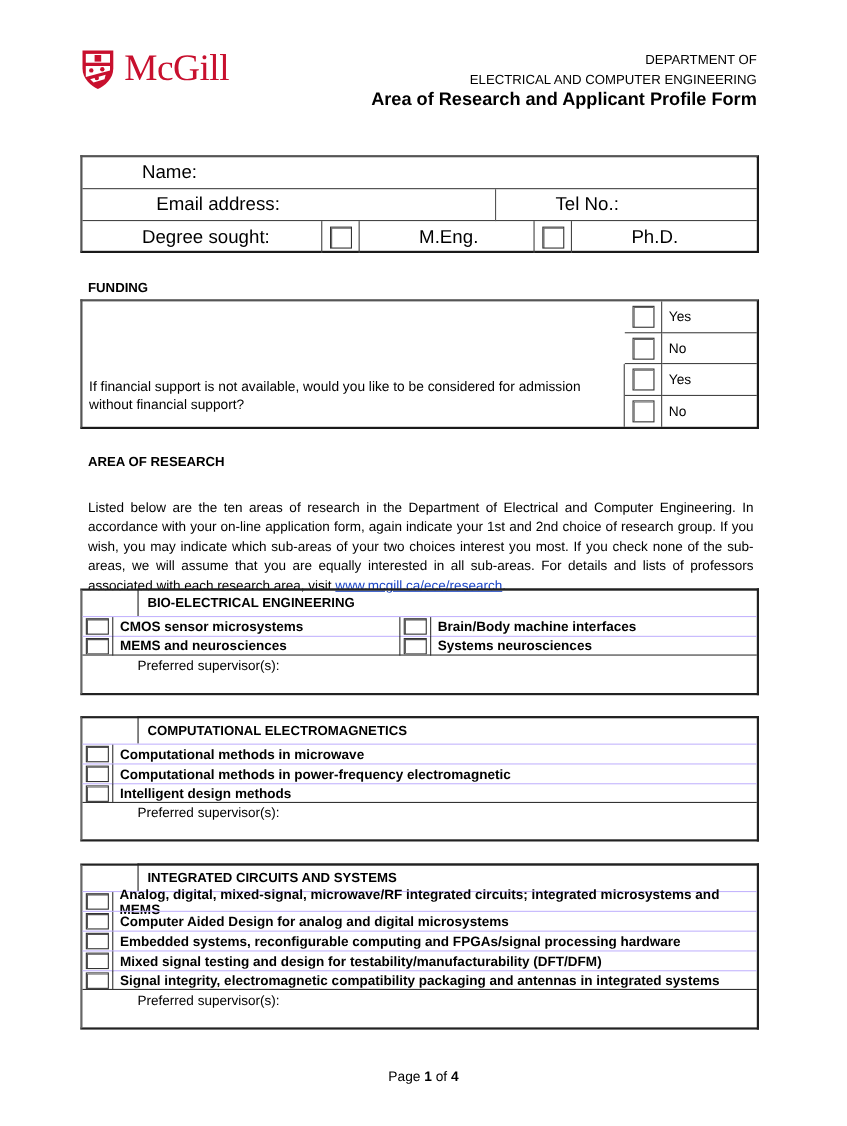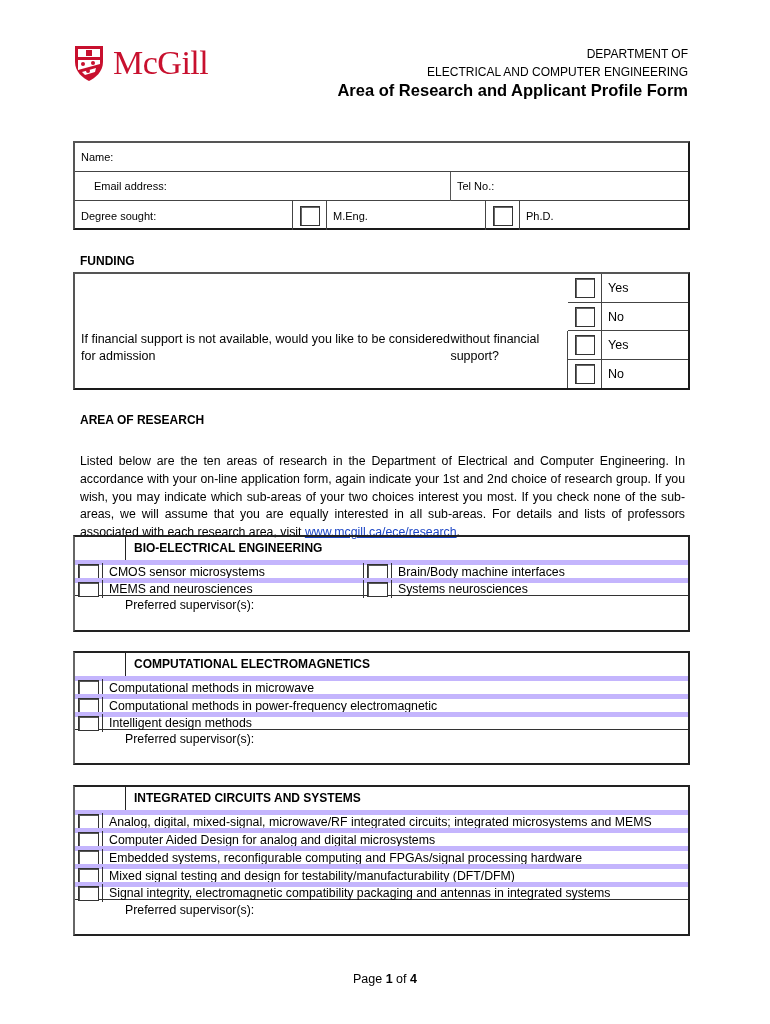--- a/index.html
+++ b/index.html
@@ -16,33 +16,33 @@
 
   
   .box { border: 2px solid #1a1a1a; border-left-color: #555; border-top-color: #555; }
   .cell-line { border-bottom: 1px solid #444; }
   .cb { width: 20px; height: 20px; border: 1px solid #333; box-shadow: inset 1px 1px 0 #666; background: #fff; }
   .cb-sm { width: 21px; height: 15px; border: 1px solid #333; box-shadow: inset 1px 1px 0 #555; background: #fff; }
 
   
   .applicant { left: 73px; top: 141px; width: 617px; height: 89px; }
   .applicant .row { position: absolute; left: 0; right: 0; height: 29px; display: flex; align-items: center; }
-  .applicant .row span { font-size: 11px; }
+  .applicant .row span { font-size: 17px; margin-left: 48px; }
 
   .section-label { font-size: 12px; font-weight: bold; }
 
   
   .funding { left: 73px; top: 272px; width: 617px; height: 118px; }
 
   .body-text { left: 80px; top: 430px; width: 605px; font-size: 12.3px; line-height: 17.8px; text-align: justify; margin-top: 23px; }
   .body-text a { color: #1a44c4; text-decoration: underline; }
 
   .area { left: 73px; width: 617px; border: 2px solid #222; border-left-color: #666; }
   .area-head { position: absolute; left: 50px; right: -2px; top: -2px; border: 1px solid #222; border-bottom: none; height: 25px; padding-left: 8px; display: flex; align-items: center; font-weight: bold; font-size: 12px; }
-  .sub-row { position: absolute; left: 0; right: 0; height: 18px; border-top: 5px solid #c4b5fd; display: flex; align-items: center; font-size: 12.3px; }
+  .sub-row { position: absolute; left: 0; right: 0; height: 18px; border-top: 1px solid #c4b5fd; display: flex; align-items: center; font-size: 12.3px; font-weight: bold; }
   .sub-row .cbw { width: 28px; height: 18px; border-right: 1px solid #333; display: flex; align-items: center; justify-content: center; }
   .sub-row .txt { padding-left: 6px; }
   .pref { position: absolute; left: 5px; font-size: 12.3px; margin-left: 45px; }
 
   .page-num { left: 0; width: 770px; top: 972px; text-align: center; font-size: 12.5px; }
 </style>
 </head>
 <body>
 
 <div class="abs logo">
@@ -105,21 +105,21 @@
   <div class="abs" style="left:527px;top:0;right:0;height:29px;border-bottom:1px solid #444;padding-left:6px;display:flex;align-items:center;font-size:12.5px;">
     <span>Yes</span>
   </div>
   <div class="abs" style="left:493px;top:29px;width:34px;height:28px;border-right:1px solid #444;border-bottom:1px solid #444;display:flex;align-items:center;justify-content:center;">
     <div class="cb"></div>
   </div>
   <div class="abs" style="left:527px;top:29px;right:0;height:28px;border-bottom:1px solid #444;padding-left:6px;display:flex;align-items:center;font-size:12.5px;">
     <span>No</span>
   </div>
 
-  <div class="abs" style="left:0;top:57px;width:493px;height:57px;border-right:1px solid #444;padding-left:6px;display:flex;flex-direction:row;justify-content:center;font-size:12.5px;line-height:17px;">
+  <div class="abs" style="left:0;top:57px;width:493px;height:57px;border-right:1px solid #444;padding-left:6px;display:flex;flex-direction:column;justify-content:center;font-size:12.5px;line-height:17px;">
     <span>If financial support is not available, would you like to be considered for admission</span>
     <span>without financial support?</span>
   </div>
   <div class="abs" style="left:493px;top:57px;width:34px;height:29px;border-right:1px solid #444;border-bottom:1px solid #444;display:flex;align-items:center;justify-content:center;">
     <div class="cb"></div>
   </div>
   <div class="abs" style="left:527px;top:57px;right:0;height:29px;border-bottom:1px solid #444;padding-left:6px;display:flex;align-items:center;font-size:12.5px;">
     <span>Yes</span>
   </div>
   <div class="abs" style="left:493px;top:86px;width:34px;height:28px;border-right:1px solid #444;display:flex;align-items:center;justify-content:center;">

